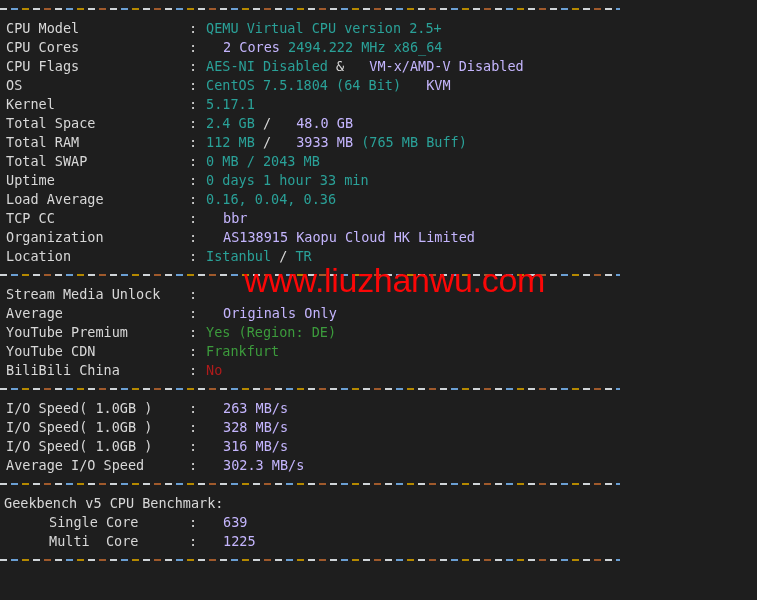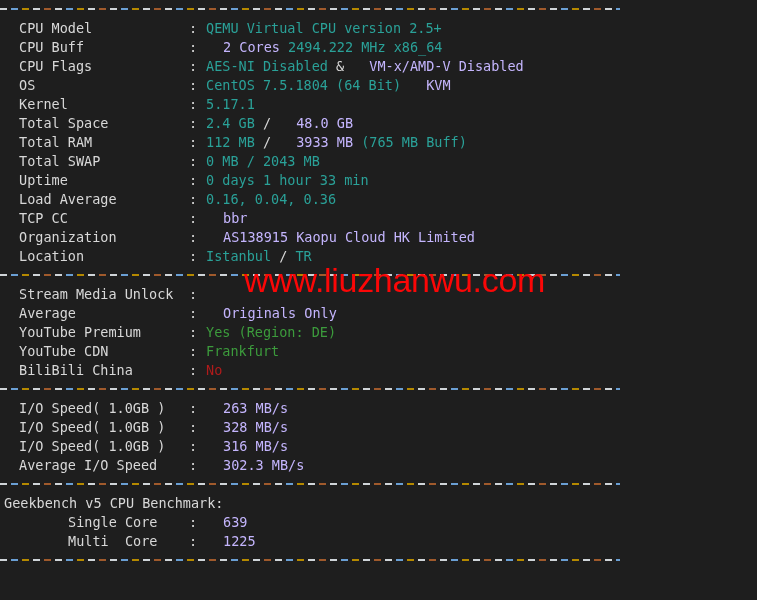--- a/index.html
+++ b/index.html
@@ -58,26 +58,26 @@
 
   .row {
     height: 19px;
     white-space: pre;
     display: block;
   }
 
   .label {
     display: inline-block;
     width: 189px;
-    padding-left: 19px;
+    padding-left: 6px;
     box-sizing: border-box;
     color: #d8d8d8;
   }
   .label.indent {
-    padding-left: 68px;
+    padding-left: 49px;
   }
   .colon {
     display: inline-block;
     width: 17px;
     color: #d8d8d8;
   }
   .value { color: #d8d8d8; }
 
   
   .c-teal   { color: #2aa198; }
@@ -108,21 +108,21 @@
   }
 </style>
 </head>
 <body>
 
 <div id="terminal">
 
   <div id="body-content">
       <div class="sep"></div>
       <div class="row"><span class="label">CPU Model</span><span class="colon">:</span><span class="value c-teal">QEMU Virtual CPU version 2.5+</span></div>
-      <div class="row"><span class="label">CPU Buff</span><span class="colon">:</span><span class="value c-yellow">2 Cores</span><span class="value c-teal"> 2494.222 MHz x86_64</span></div>
+      <div class="row"><span class="label">CPU Cores</span><span class="colon">:</span><span class="value c-yellow">2 Cores</span><span class="value c-teal"> 2494.222 MHz x86_64</span></div>
       <div class="row"><span class="label">CPU Flags</span><span class="colon">:</span><span class="value c-teal">AES-NI Disabled</span><span class="value c-white"> &amp; </span><span class="value c-yellow">VM-x/AMD-V Disabled</span></div>
       <div class="row"><span class="label">OS</span><span class="colon">:</span><span class="value c-teal">CentOS 7.5.1804 (64 Bit) </span><span class="value c-yellow">KVM</span></div>
       <div class="row"><span class="label">Kernel</span><span class="colon">:</span><span class="value c-teal">5.17.1</span></div>
       <div class="row"><span class="label">Total Space</span><span class="colon">:</span><span class="value c-teal">2.4 GB </span><span class="value c-white">/ </span><span class="value c-yellow">48.0 GB</span></div>
       <div class="row"><span class="label">Total RAM</span><span class="colon">:</span><span class="value c-teal">112 MB </span><span class="value c-white">/ </span><span class="value c-yellow">3933 MB </span><span class="value c-teal">(765 MB Buff)</span></div>
       <div class="row"><span class="label">Total SWAP</span><span class="colon">:</span><span class="value c-teal">0 MB / 2043 MB</span></div>
       <div class="row"><span class="label">Uptime</span><span class="colon">:</span><span class="value c-teal">0 days 1 hour 33 min</span></div>
       <div class="row"><span class="label">Load Average</span><span class="colon">:</span><span class="value c-teal">0.16, 0.04, 0.36</span></div>
       <div class="row"><span class="label">TCP CC</span><span class="colon">:</span><span class="value c-yellow">bbr</span></div>
       <div class="row"><span class="label">Organization</span><span class="colon">:</span><span class="value c-yellow">AS138915 Kaopu Cloud HK Limited</span></div>

